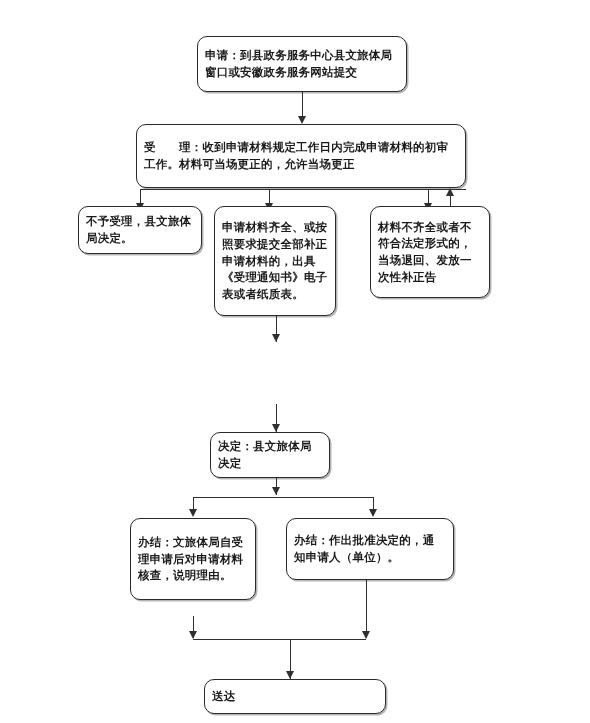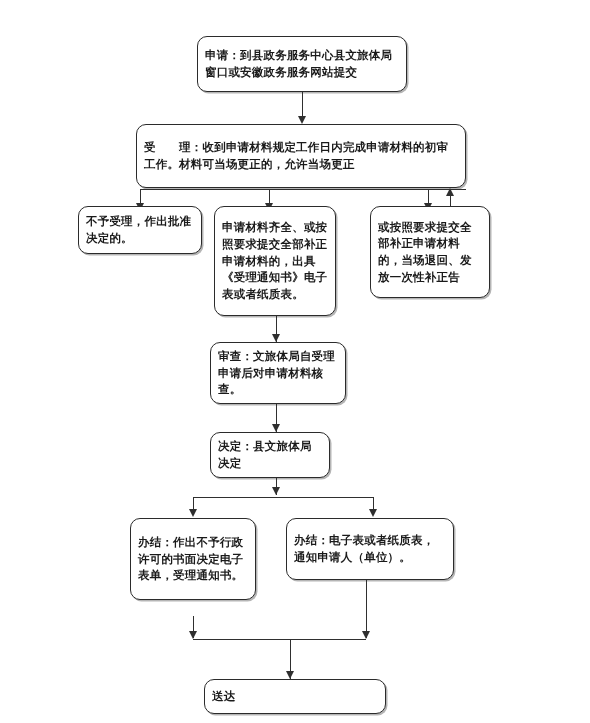--- a/index.html
+++ b/index.html
@@ -95,61 +95,58 @@
   <div class="arrow-down" style="left:264.5px; top:203px;"></div>
 
   <div class="vline" style="left:428px; top:189px; height:16px;"></div>
   <div class="arrow-down" style="left:423.5px; top:203px;"></div>
 
   <div class="vline" style="left:450px; top:196px; height:14px;"></div>
   <div class="arrow-up" style="left:445.5px; top:188px;"></div>
   <div class="hline" style="left:450px; top:209px; width:1px;"></div>
 
   <div class="node" style="left:78px; top:206px; width:124px; height:48px;">
-    <span class="txt">不予受理，作出批准决定的。</span>
+    <span class="txt">不予受理，县文旅体局决定。</span>
   </div>
 
   <div class="node" style="left:214px; top:206px; width:122px; height:110px;">
     <span class="txt">申请材料齐全、或按照要求提交全部补正申请材料的，出具《受理通知书》电子表或者纸质表。</span>
   </div>
 
   <div class="node" style="left:370px; top:206px; width:120px; height:92px;">
-    <span class="txt">或按照要求提交全部补正申请材料的，当场退回、发放一次性补正告</span>
+    <span class="txt">材料不齐全或者不符合法定形式的，当场退回、发放一次性补正告</span>
   </div>
 
   <div class="vline" style="left:276px; top:316px; height:26px;"></div>
   <div class="arrow-down" style="left:271.5px; top:334px;"></div>
 
-  <div class="node lead" style="left:210px; top:342px; width:136px; height:62px;">
-    <span class="txt">审查：文旅体局自受理申请后对申请材料核查。</span>
-  </div>
 
   <div class="vline" style="left:276px; top:404px; height:28px;"></div>
   <div class="arrow-down" style="left:271.5px; top:424px;"></div>
 
   <div class="node lead" style="left:210px; top:432px; width:120px; height:46px;">
     <span class="txt">决定：县文旅体局决定</span>
   </div>
 
   <div class="vline" style="left:276px; top:478px; height:17px;"></div>
   <div class="arrow-down" style="left:271.5px; top:487px;"></div>
   <div class="hline" style="left:193px; top:497px; width:180px;"></div>
 
   <div class="vline" style="left:193px; top:497px; height:14px;"></div>
   <div class="arrow-down" style="left:188.5px; top:509px;"></div>
 
   <div class="vline" style="left:373px; top:497px; height:14px;"></div>
   <div class="arrow-down" style="left:368.5px; top:509px;"></div>
 
   <div class="node" style="left:130px; top:518px; width:126px; height:82px;">
-    <span class="txt">办结：作出不予行政许可的书面决定电子表单，受理通知书。</span>
+    <span class="txt">办结：文旅体局自受理申请后对申请材料核查，说明理由。</span>
   </div>
 
   <div class="node" style="left:286px; top:518px; width:168px; height:62px;">
-    <span class="txt">办结：电子表或者纸质表，通知申请人（单位）。</span>
+    <span class="txt">办结：作出批准决定的，通知申请人（单位）。</span>
   </div>
 
   <div class="vline" style="left:193px; top:616px; height:22px;"></div>
   <div class="arrow-down" style="left:188.5px; top:631px;"></div>
 
   <div class="vline" style="left:366px; top:580px; height:58px;"></div>
   <div class="arrow-down" style="left:361.5px; top:631px;"></div>
 
   <div class="hline" style="left:193px; top:639px; width:173px;"></div>
 

